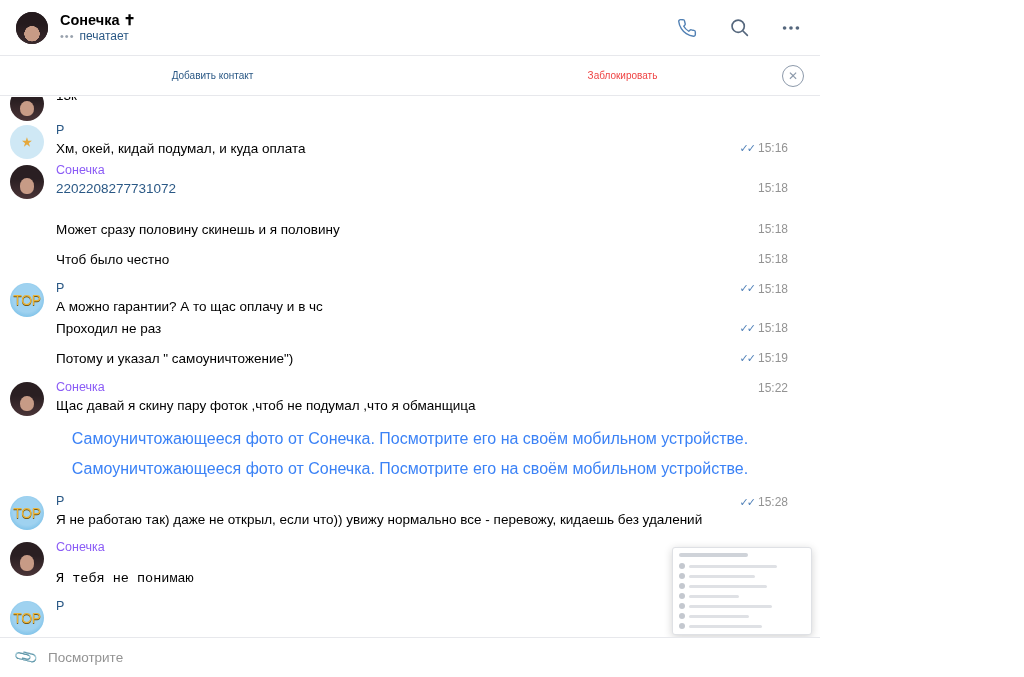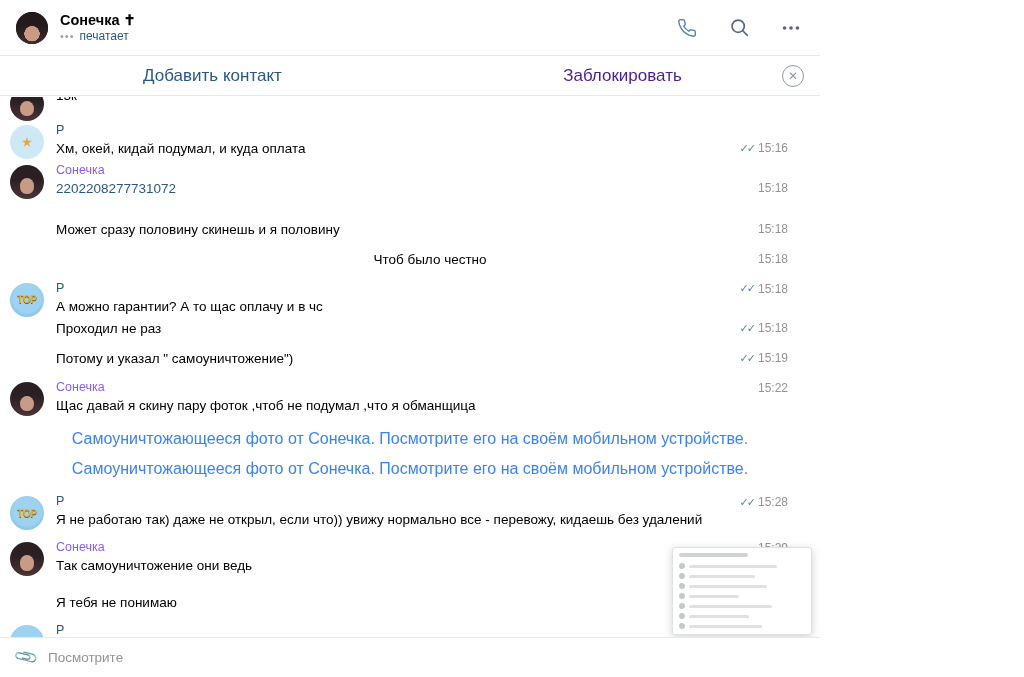--- a/index.html
+++ b/index.html
@@ -33,44 +33,44 @@
   .hdr-actions { margin-left:auto; display:flex; align-items:center; gap:26px; }
   .icon-btn { width:26px; height:26px; display:flex; align-items:center; justify-content:center; cursor:pointer; color:#5281b4; }
   .icon-btn.grey { color:#55677d; }
 
   
   .actionbar {
     height:40px; display:flex; align-items:center;
     border-bottom:1px solid #e7e8ec; background:#fff;
     position:relative;
   }
-  .act-link { flex:1; text-align:center; font-size:17px; cursor:pointer;padding-left:15px; }
+  .act-link { flex:1; text-align:center; font-size:10px; cursor:pointer;padding-left:15px; }
   .act-link.blue { color:#2a5885; }
-  .act-link.red { color:#4c1d95; }
+  .act-link.red { color:#ef4444; }
   .act-close { position:absolute; right:16px; top:50%; transform:translateY(-50%);
      width:22px; height:22px; border-radius:50%; border:1.5px solid #8d9aab;
      color:#8d9aab; display:flex; align-items:center; justify-content:center;
      font-size:12px; cursor:pointer; }
 
   
   .messages {
     position:absolute; top:97px; left:0; right:0; bottom:40px;
     overflow:hidden; background:#fff; padding-top:0;
   }
   .msg-group { display:flex; padding:2px 16px 0 10px; position:relative; }
   .msg-avatar {
     width:34px; height:34px; border-radius:50%; flex:0 0 auto; margin-right:12px;
     overflow:hidden; position:relative; margin-top:2px;
   }
   .av-girl { background:linear-gradient(180deg,#2a1f22 0 40%,#4a3437 100%); }
   .av-girl:after { content:""; position:absolute; left:30%; top:40%; width:40%; height:45%;
      background:#c79b86; border-radius:50% 50% 45% 45%; }
   .av-top { background:radial-gradient(circle at 50% 45%, #9fd2f0 0 55%, #5ab0e0 100%); }
   .av-top .txt { position:absolute; inset:0; display:flex; align-items:center; justify-content:center;
-     font-size:10px; font-weight:700; color:#e8b33a; text-shadow:0 1px 0 #7a5a12; letter-spacing:-0.3px;}
+     font-size:14px; font-weight:400; color:#e8b33a; text-shadow:0 1px 0 #7a5a12; letter-spacing:-0.3px;}
   .av-yell { background:#cfe8f5; }
   .av-yell .txt { position:absolute; inset:0; display:flex; align-items:center; justify-content:center;
      font-size:11px; font-weight:700; color:#e5a83c; }
   .msg-body { flex:1; min-width:0; }
   .msg-name { font-size:12.5px; margin-bottom:1px; }
   .name-pink { color:#8b5cf6; }
   .name-blue { color:#2a5885; }
   .msg-line { position:relative; padding:3px 0 3px 0; font-size:13.5px; color:#000; line-height:1.25; }
   .grp-line { position:relative; }
   .time {
@@ -175,21 +175,21 @@
       <div class="msg-body">
         <div class="msg-name name-pink">Сонечка</div>
         <div class="grp-line">
           <div class="msg-line link">2202208277731072</div>
           <div class="time" style="top:3px;">15:18</div>
         </div>
         <div class="grp-line" style="margin-top:18px;">
           <div class="msg-line">Может сразу половину скинешь и я половину</div>
           <div class="time" style="top:3px;">15:18</div>
         </div>
-        <div class="grp-line" style="margin-top:7px;text-align:center;">
+        <div class="grp-line" style="margin-top:7px;">
           <div class="msg-line">Чтоб было честно</div>
           <div class="time" style="top:3px;">15:18</div>
         </div>
       </div>
     </div>
 
     <div class="msg-group" style="margin-top:7px;">
       <div class="msg-avatar av-top">
           <span class="txt">TOP</span>
         </div>
@@ -246,25 +246,21 @@
             <span>15:28</span>
           </div>
         </div>
       </div>
     </div>
 
     <div class="msg-group" style="margin-top:6px;">
       <div class="msg-avatar av-girl"></div>
       <div class="msg-body">
         <div class="msg-name name-pink">Сонечка</div>
-        <div class="grp-line">
-          <div class="msg-line">Так самоуничтожение они ведь</div>
-          <div class="time" style="top:-14px;">15:29</div>
-        </div>
-        <div class="grp-line" style="margin-top:14px;">
+        <div class="grp-line" style="margin-top:14px;font-family:Liberation Mono, monospace;">
           <div class="msg-line">Я тебя не понимаю</div>
           <div class="time" style="top:3px;">15:29</div>
         </div>
       </div>
     </div>
 
     <div class="msg-group" style="margin-top:6px;">
       <div class="msg-avatar av-top">
           <span class="txt">TOP</span>
         </div>

